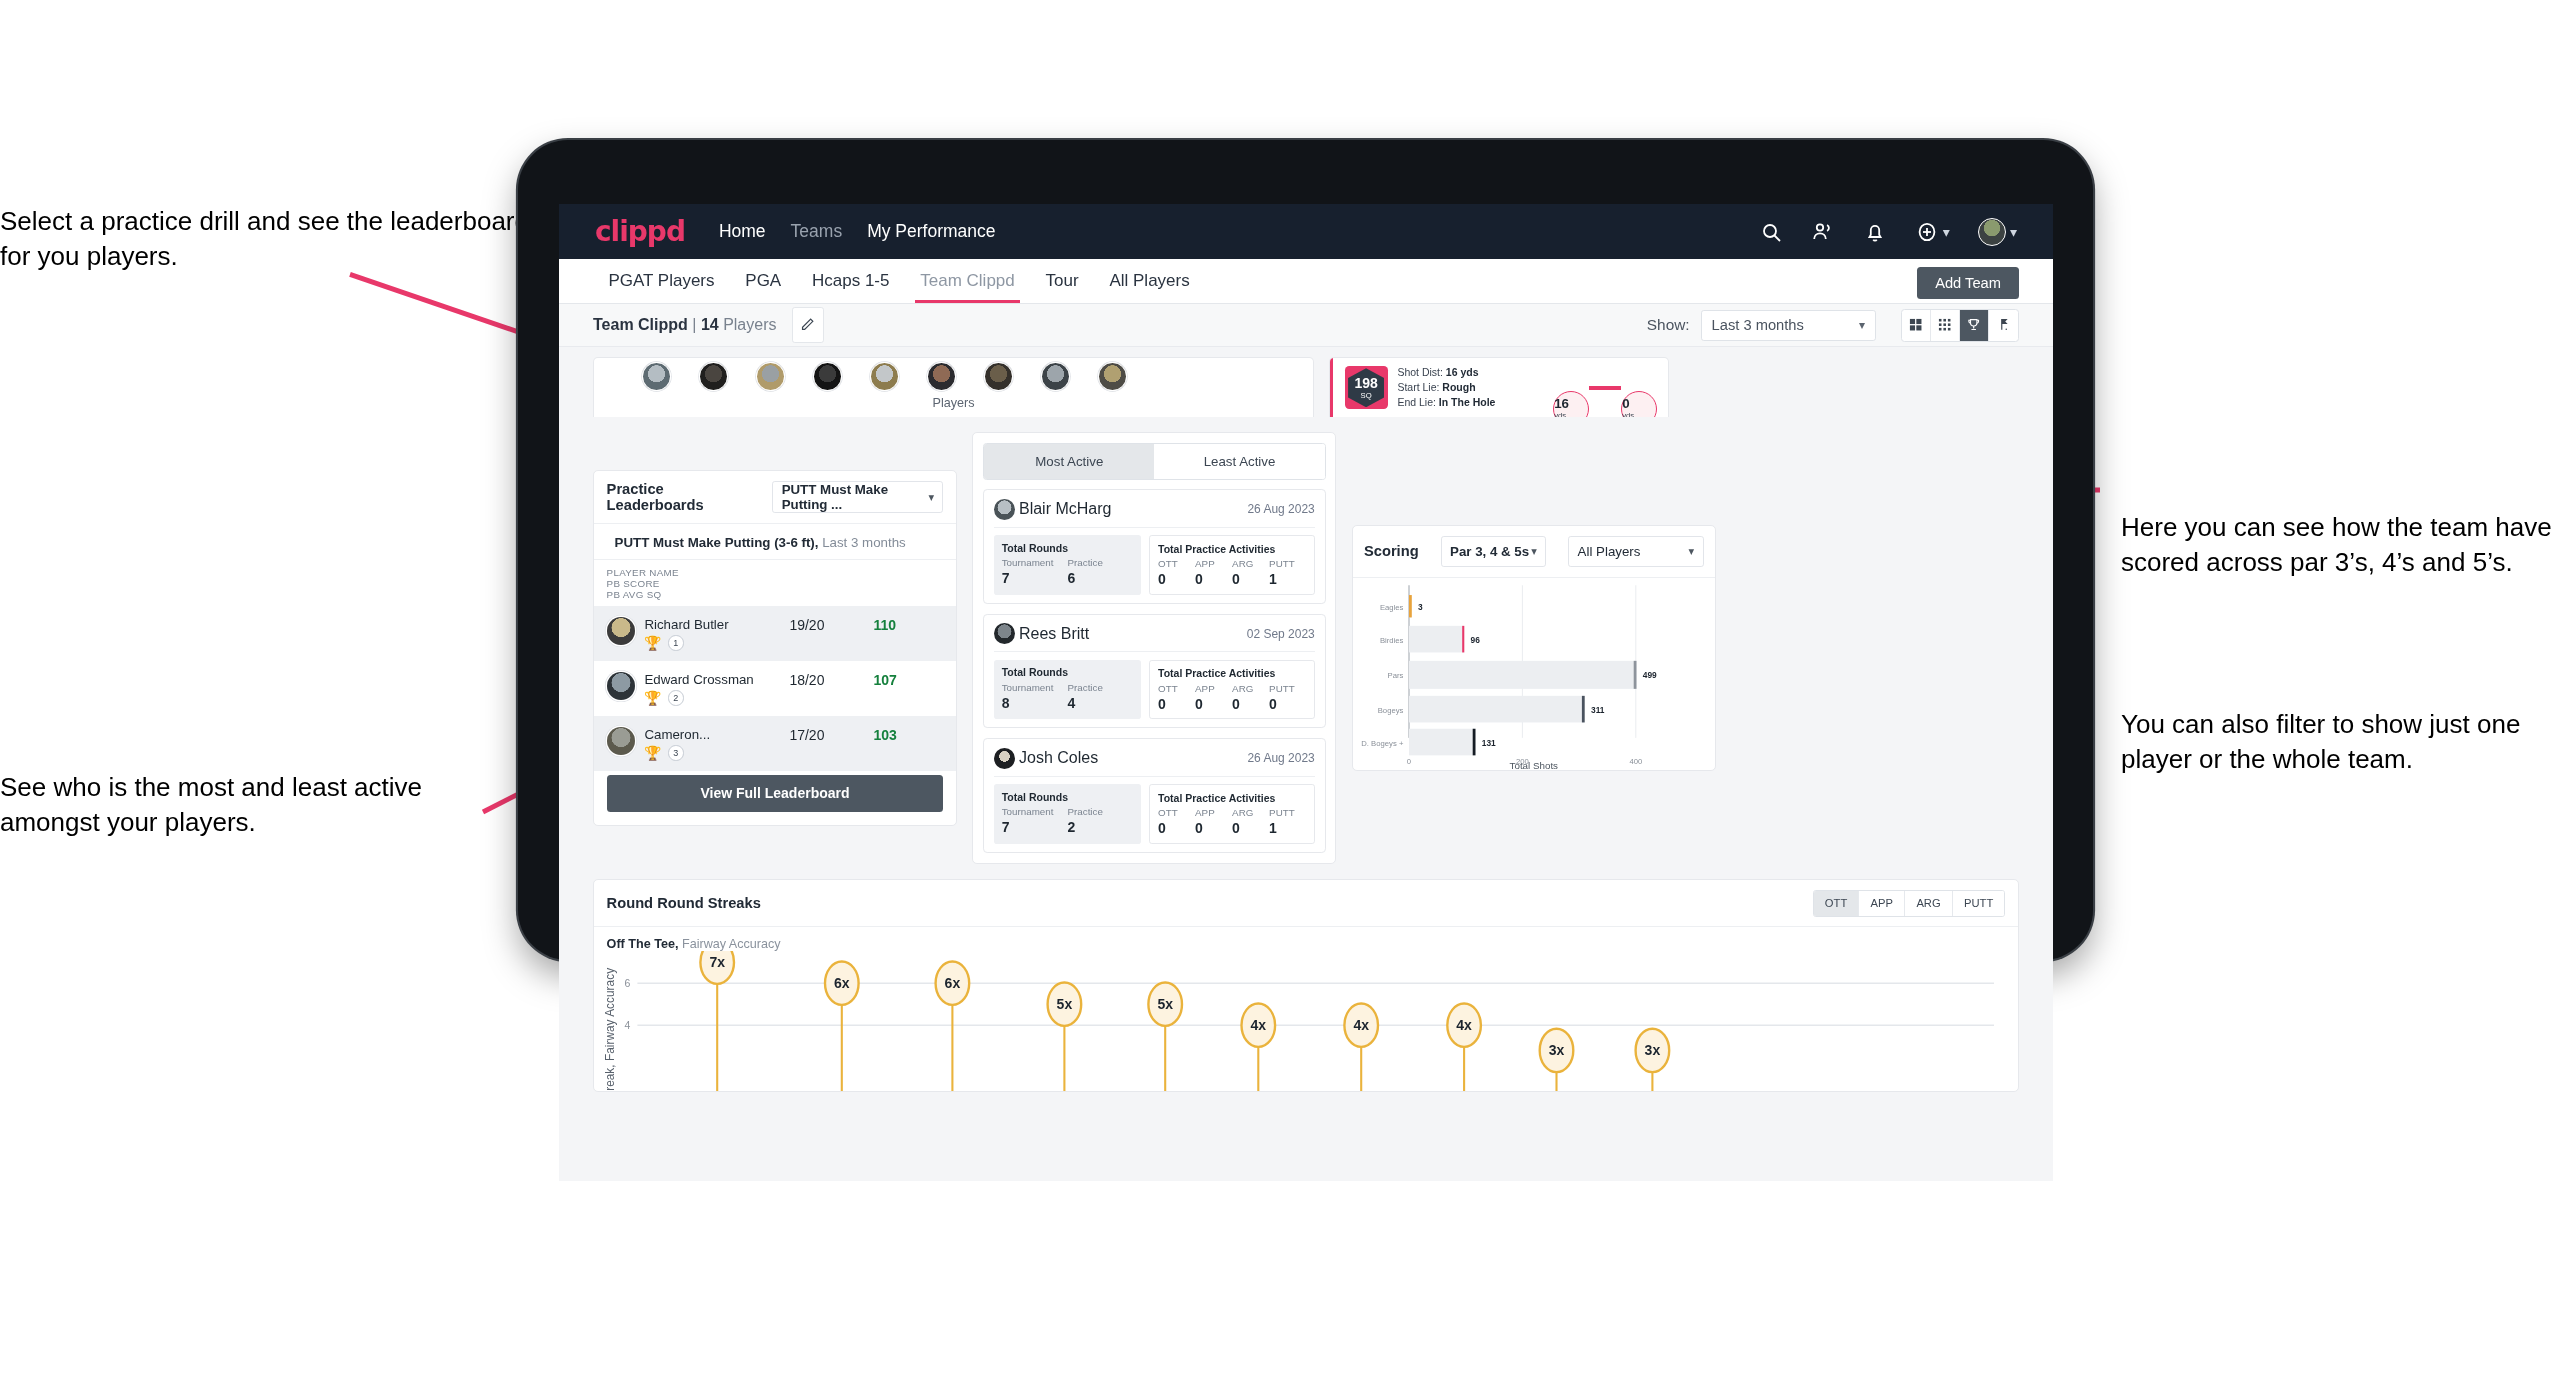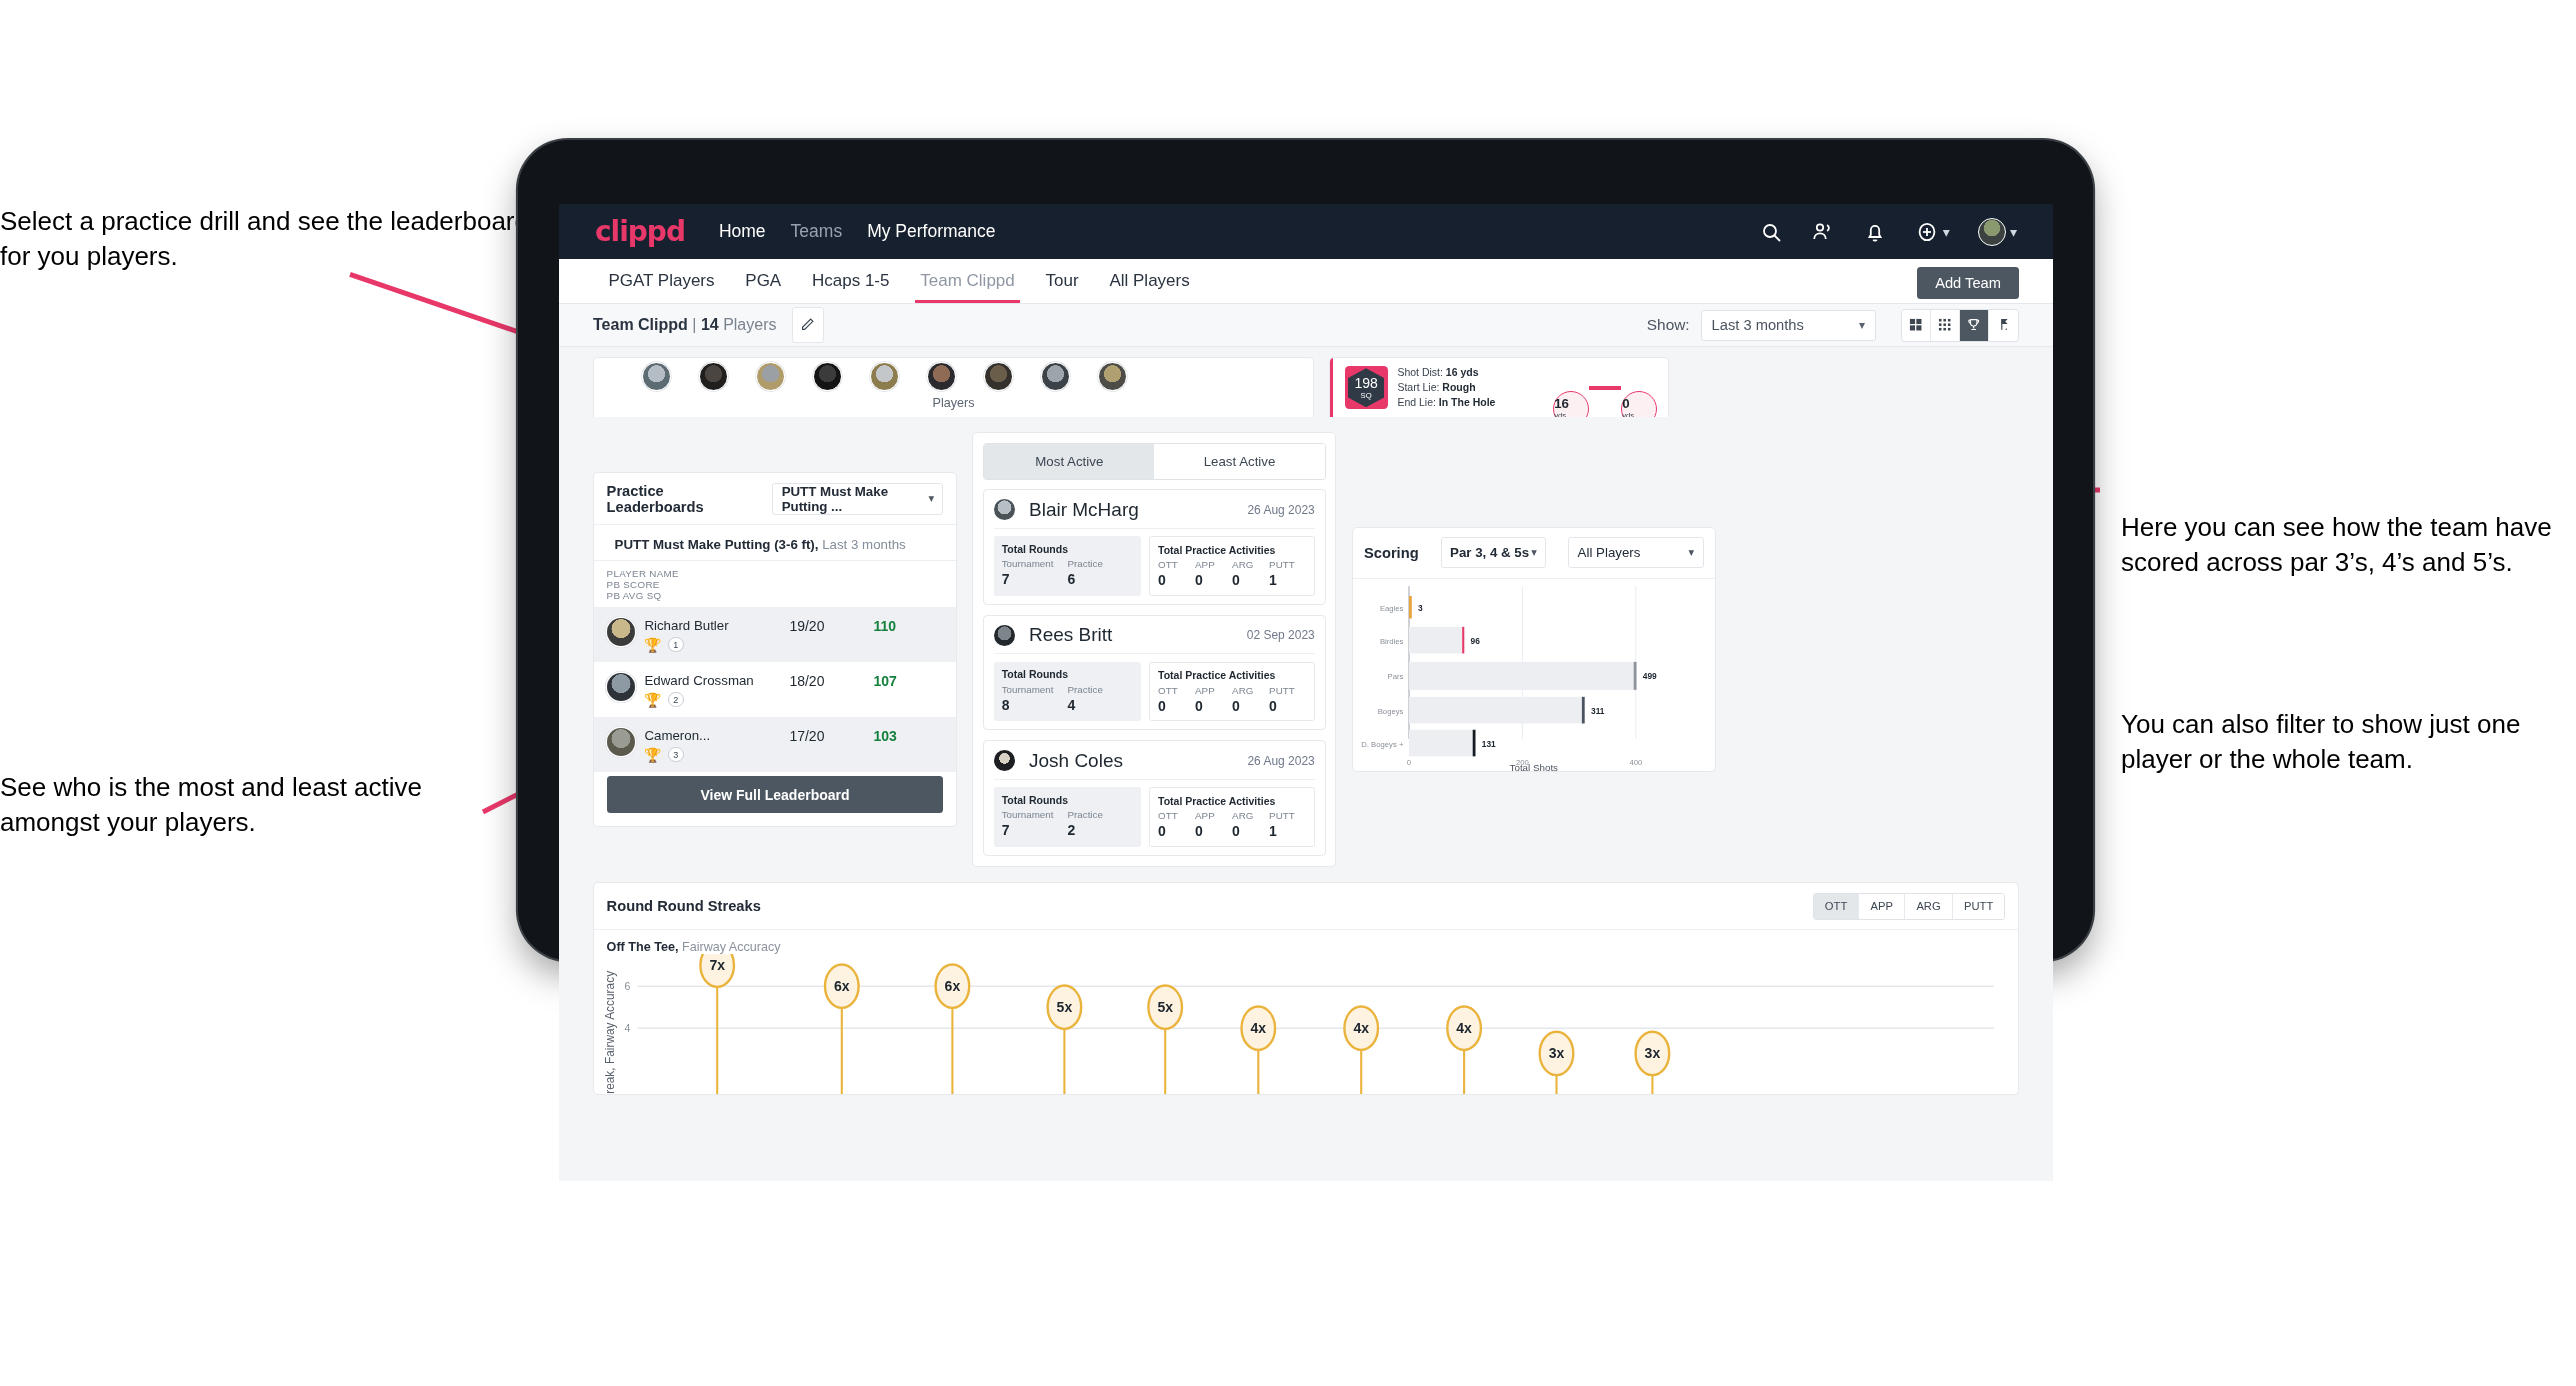--- a/index.html
+++ b/index.html
@@ -95,21 +95,21 @@
   #shot-card { width: 340px; height: 60px; position: relative; overflow: hidden;
       border-radius: 4.9px 4.9px 0 0; border-bottom: none; }
   #shot-inner { display: flex; align-items: center; height: 60px; padding-left: 5.6px;
       border-left: 3.5px solid #e8386a; }
   #sq-badge { width: 43px; height: 43px; background: #e8386a; border-radius: 4.2px;
       display: flex; align-items: center; justify-content: center; margin-left: 5.6px;}
   #hex { width: 36px; height: 39px; background: #2f3a46;
       clip-path: polygon(50% 0, 100% 25%, 100% 75%, 50% 100%, 0 75%, 0 25%);
       display:flex; flex-direction:column; align-items:center; justify-content:center;
       color:#fff; }
-  #hex .n { font-size: 14px; font-weight: 400; line-height: 1; }
+  #hex .n { font-size: 14px; font-weight: 700; line-height: 1; }
   #hex .s { font-size: 7.7px; margin-top: 1.4px; }
   #shot-text { margin-left: 9.8px; font-size: 10.5px; color: #3a4350; line-height: 1.42; }
   #shot-text b { font-weight: 700; color: #222b36; }
   #shot-dots { margin-left: auto; display: flex; align-items: center; padding-right: 11.2px; }
   .shot-dot { width: 36px; height: 36px; border-radius: 50%; background: #fdf0f2;
       border: 1.4px solid #e8386a; display:flex; flex-direction:column;
       align-items:flex-start; justify-content:center;margin-top:42px; }
   .shot-dot .v { font-size: 13.3px; font-weight: 700; color:#1d2630; line-height:1; }
   .shot-dot .u { font-size: 7.7px; color:#3c4652; margin-top:0.7px; }
   .shot-line { width: 32px; height: 3.5px; background: #e8386a; }
@@ -151,21 +151,21 @@
   #activity { width: 364px; padding: 9.8px; }
   #act-tabs { display: flex; border: 0.7px solid #dfe3e8; border-radius: 3.5px;
               overflow: hidden; }
   .act-tab { flex: 1; text-align: center; padding: 9.8px 0; font-size: 13.3px; color: #3c4652;
              background: #fff; }
   .act-tab.on { background: #e4e7ea; }
   .act-card { border: 0.7px solid #e6e8ec; border-radius: 4.2px; margin-top: 9.8px;
               padding: 8.4px 9.8px; }
   .act-top { display: flex; align-items: center; padding-bottom: 7px; }
   .act-av { width: 21px; height: 21px; border-radius: 50%; }
-  .act-name { font-size: 19px; color: #1e2730; margin-left: 14px; }
+  .act-name { font-size: 16px; color: #1e2730; margin-left: 4px; }
   .act-date { margin-left: auto; font-size: 12px; color: #70798a; }
   .act-body { display: flex; gap: 8.4px; border-top: 0.7px solid #edeff2; padding-top: 7.7px; }
   .blk { border-radius: 2.8px; padding: 6.3px 7.7px; }
   .blk.rounds { background: #eef0f3; width: 147px; }
   .blk.acts { border: 0.7px solid #e6e8ec; flex: 1; }
   .blk-h { font-size: 10.5px; font-weight: 700; color: #1e2730; }
   .blk-cols { display: flex; margin-top: 3.5px; }
   .blk-col { flex: 1; }
   .blk-col .k { font-size: 9.8px; color: #7b8490; }
   .blk-col .v { font-size: 14px; font-weight: 700; color: #1e2730; margin-top: 2.1px; }

